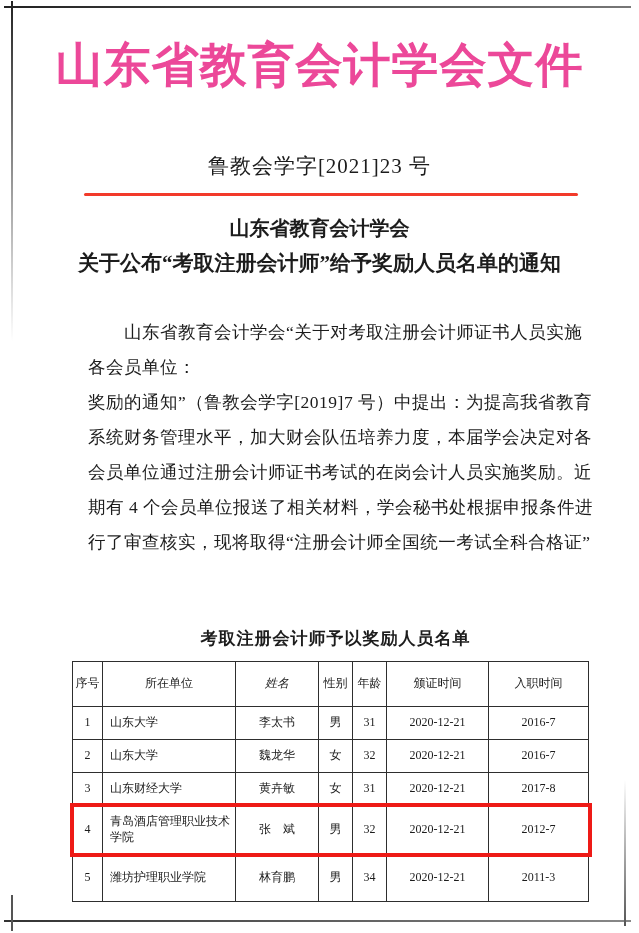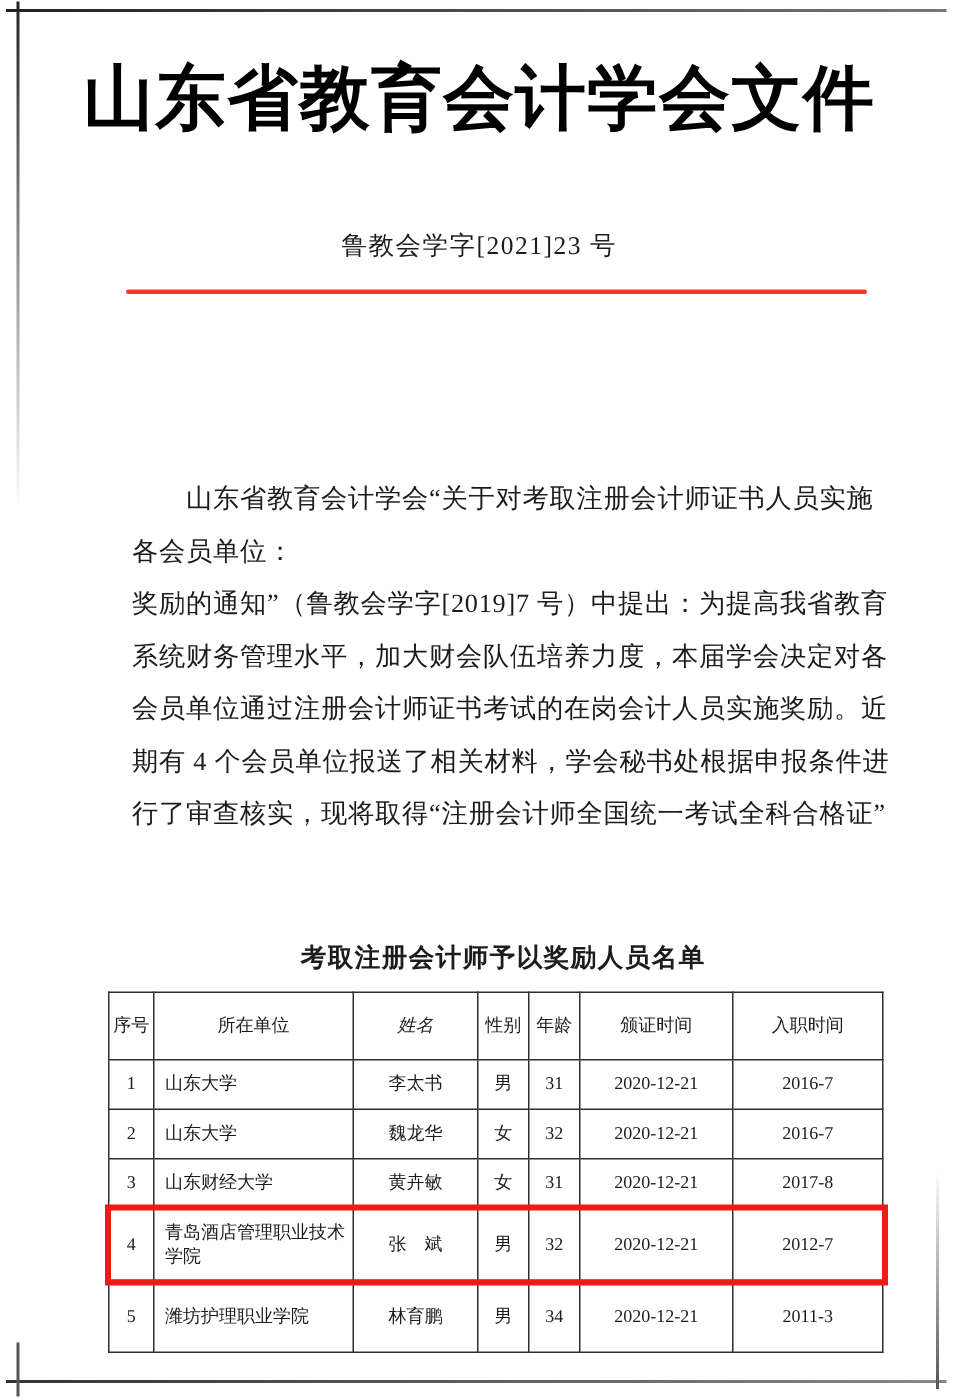--- a/index.html
+++ b/index.html
@@ -23,21 +23,21 @@
   .frame.right  { left: 624px; top: 780px; width: 1.5px; height: 146px; background: linear-gradient(180deg,#fff,#555); }
 
   .letterhead-title {
     position: absolute; top: 34px; left: 0; width: 100%;
     text-align: center;
     font-size: 47px; font-weight: 900; letter-spacing: 1px;
     white-space: nowrap;
   }
   .doc-number {
     position: absolute; top: 152px; left: 0; width: 100%;
-    text-align: center; font-size: 17px; letter-spacing: 1px;
+    text-align: center; font-size: 21px; letter-spacing: 1px;
   }
   .red-divider {
     position: absolute; top: 193px; left: 84px; width: 494px; height: 3px;
     border-radius: 2px;
   }
   .notice-org {
     position: absolute; top: 215px; left: 0; width: 100%;
     text-align: center; font-size: 20px; font-weight: bold;
   }
   .notice-title {
@@ -88,27 +88,29 @@
 <body>
 
 <div class="page">
 
   <div class="frame top"></div>
   <div class="frame bottom"></div>
   <div class="frame left"></div>
   <div class="frame left2"></div>
   <div class="frame right"></div>
 
-  <div class="letterhead-title" style="color: #000000;">山东省教育会计学会文件</div>
+  <div class="letterhead-title" style="color: #ec4899;">山东省教育会计学会文件</div>
 
   <div class="doc-number">鲁教会学字[2021]23 号</div>
 
   <div class="red-divider" style="background: rgb(242, 58, 42);"></div>
 
+  <div class="notice-org">山东省教育会计学会</div>
 
+  <div class="notice-title">关于公布“考取注册会计师”给予奖励人员名单的通知</div>
 
   <div class="body-text">
     <div class="line">　　山东省教育会计学会“关于对考取注册会计师证书人员实施</div>
     <div class="line">各会员单位：</div>
     <div class="line">奖励的通知”（鲁教会学字[2019]7 号）中提出：为提高我省教育</div>
     <div class="line">系统财务管理水平，加大财会队伍培养力度，本届学会决定对各</div>
     <div class="line">会员单位通过注册会计师证书考试的在岗会计人员实施奖励。近</div>
     <div class="line">期有 4 个会员单位报送了相关材料，学会秘书处根据申报条件进</div>
     <div class="line">行了审查核实，现将取得“注册会计师全国统一考试全科合格证”</div>
   </div>

